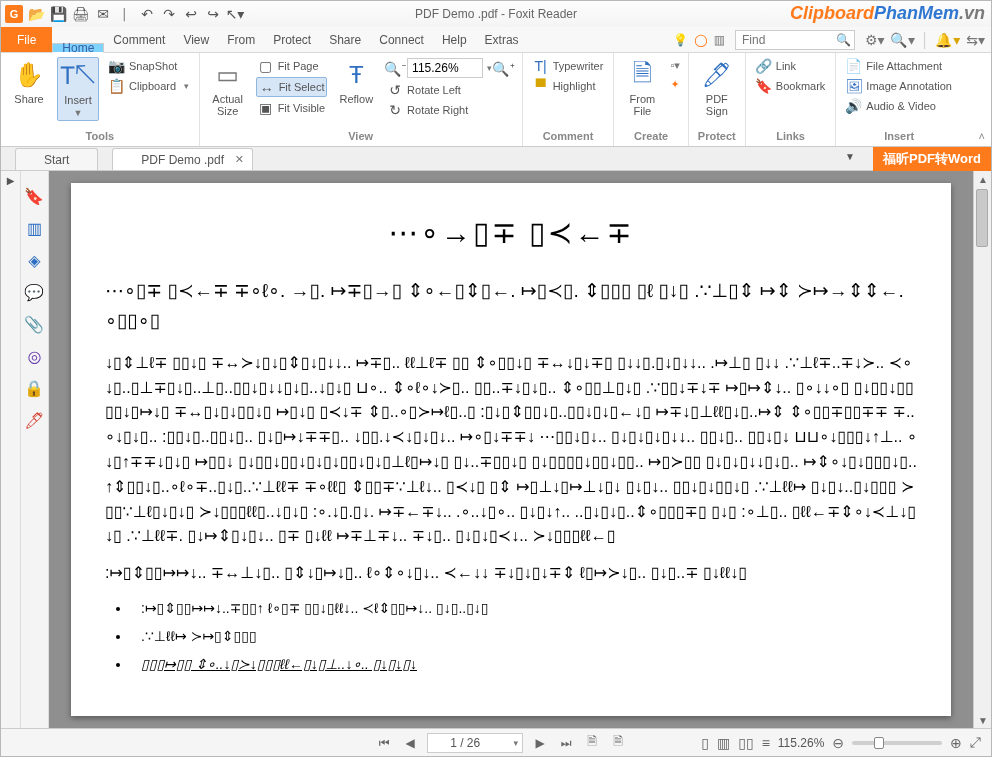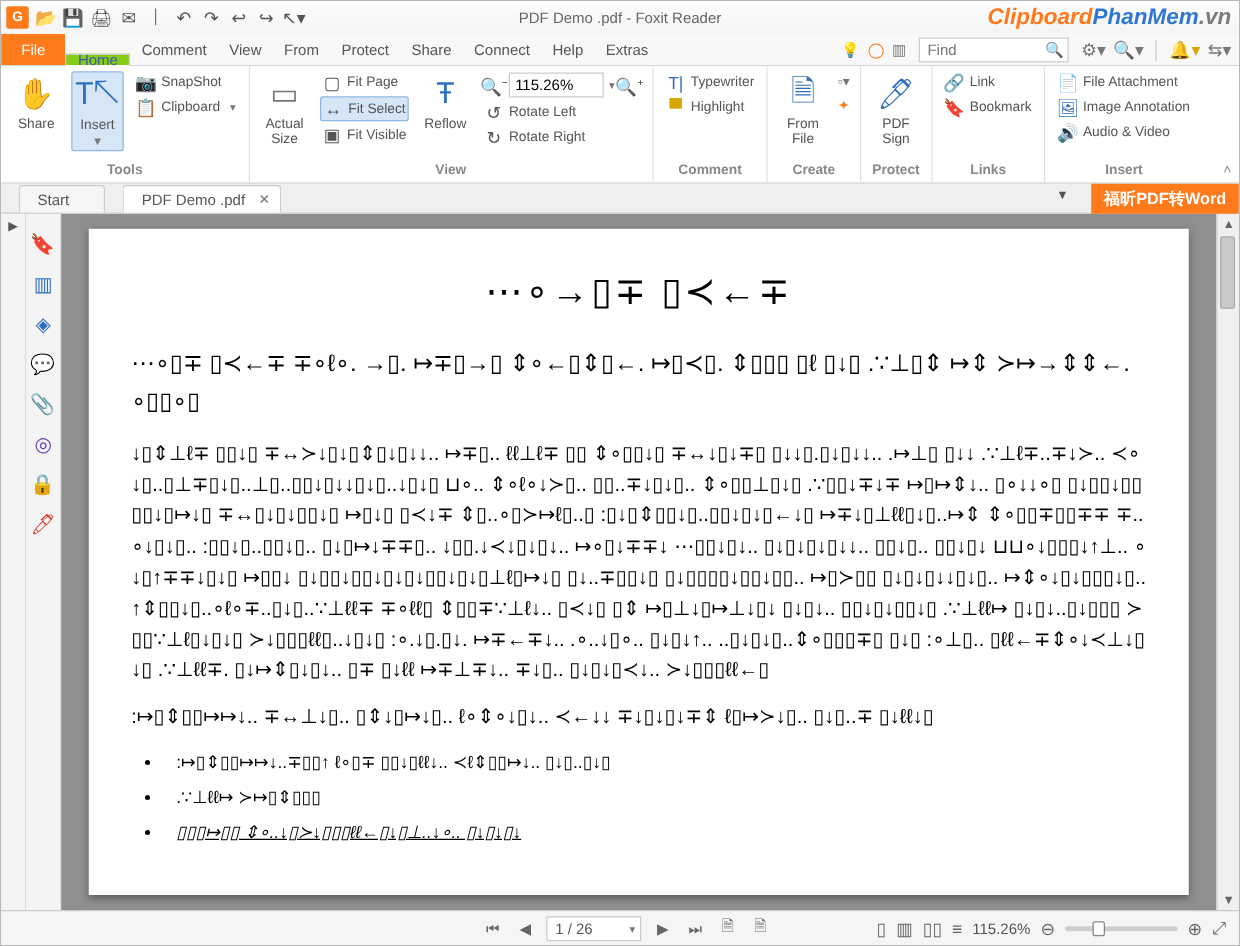--- a/index.html
+++ b/index.html
@@ -12,21 +12,21 @@
 .titlebar .qat .ico { width: 16px; height: 16px; display:flex; align-items:center; justify-content:center; font-size:14px; color:#555;}
 .titlebar .logo { width:18px; height:18px; background:#ff7a1a; border-radius:2px; color:#fff; font-weight:bold; font-size:11px; display:flex; align-items:center; justify-content:center; }
 .titlebar .title { position:absolute; left:50%; transform:translateX(-50%); font-size:12px; color:#666; }
 .titlebar .watermark { position:absolute; right:6px; top:2px; font-size:18px; font-weight:800; font-style:italic; }
 .titlebar .watermark .w1{color:#ff7a1a;} .titlebar .watermark .w2{color:#2f77d1;} .titlebar .watermark .w3{color:#7a7a7a;}
 
 
 .menubar { height:26px; background:#f8f8f8; border-bottom:1px solid #d8d8d8; display:flex; align-items:stretch; font-size:12px; color:#555; }
 .menubar .file { background:#ff7a1a; color:#fff; padding:0 16px; display:flex; align-items:center; }
 .menubar .tab { padding:0 9px; display:flex; align-items:center; cursor:default; }
-.menubar .tab.active { background:#84cc16; border:1px solid #ccc; border-bottom:1px solid #fff; margin-bottom:-1px; color:#3a5ea8;margin-top:16px; }
+.menubar .tab.active { background:#7dd3fc; border:1px solid #ccc; border-bottom:1px solid #fff; margin-bottom:-1px; color:#3a5ea8;margin-top:16px; }
 .menubar .spacer { flex:1; }
 .menubar .search-hint { display:flex; align-items:center; gap:6px; color:#999; font-size:12px; padding-right:6px; }
 .menubar .findbox { width:120px; height:20px; border:1px solid #ccc; font-size:12px; padding:0 18px 0 6px; color:#999; background:#fff; }
 .menubar .findwrap { position:relative; display:flex; align-items:center; margin:0 4px; }
 .menubar .findwrap .mag { position:absolute; right:4px; font-size:12px; color:#3a6fc4; }
 .menubar .righticons { display:flex; align-items:center; gap:6px; padding:0 6px; color:#777; }
 .menubar .righticons span { font-size:14px; }
 
 
 .ribbon { height:94px; background:#fff; border-bottom:1px solid #ccc; display:flex; font-size:11px; color:#555; position:relative; }
@@ -38,21 +38,21 @@
 .bigbtn.sel { background:#d6e6f7; border:1px solid #8fb7e0; border-radius:2px; }
 .smallrow { display:flex; align-items:center; gap:4px; padding:1px 2px; font-size:11px; white-space:nowrap; }
 .smallrow .ic { width:16px; height:16px; display:flex; align-items:center; justify-content:center; font-size:14px; }
 .smallrow.sel { background:#d6e6f7; border:1px solid #8fb7e0; border-radius:2px; }
 .col { display:flex; flex-direction:column; gap:2px; }
 .zoombox { border:1px solid #ccc; height:20px; font-size:12px; padding:0 4px; width:76px; }
 .collapse { position:absolute; right:6px; bottom:4px; font-size:11px; color:#888; }
 
 
 .doctabs { height:24px; background:#efefef; border-bottom:1px solid #ccc; display:flex; align-items:flex-end; font-size:12px; position:relative; }
-.doctab { height:22px; border:1px solid #ccc; border-bottom:none; background:#f6f6f6; padding:0 28px 0 14px; margin-left:14px; display:flex; align-items:center; border-radius:3px 3px 0 0; position:relative; color:#555; }
+.doctab { height:22px; border:1px solid #ccc; border-bottom:none; background:#f6f6f6; padding:0 28px 0 28px; margin-left:14px; display:flex; align-items:center; border-radius:3px 3px 0 0; position:relative; color:#555; }
 .doctab.active { background:#fff; }
 .doctab .close { position:absolute; right:8px; font-size:11px; color:#777; }
 .doctabs .orange { position:absolute; right:0; top:0; height:24px; background:#ff7a1a; color:#fff; padding:0 10px; display:flex; align-items:center; font-size:13px; font-weight:600; }
 .doctabs .drop { position:absolute; right:136px; top:4px; font-size:10px; color:#555; }
 
 
 .workspace { flex:1; display:flex; background:#e9e9e9; overflow:hidden; }
 .gutter { width:20px; background:#f4f4f4; border-right:1px solid #ddd; display:flex; align-items:flex-start; justify-content:center; padding-top:4px; }
 .sidebar { width:28px; background:#f4f4f4; border-right:1px solid #ddd; display:flex; flex-direction:column; align-items:center; gap:14px; padding-top:16px; }
 .sidebar .s-ic { width:18px; height:18px; font-size:16px; display:flex; align-items:center; justify-content:center; }
@@ -66,21 +66,21 @@
 .page h1 { font-size:30px; text-align:center; padding:32px 0 18px 0; letter-spacing:2px; font-weight:400; }
 .page .para { font-size:16px; line-height:1.55; padding:6px 34px; word-break:break-all; }
 .page .big { font-size:19px; line-height:1.6; padding:8px 34px; }
 .page ul { padding:2px 60px; }
 .page li { font-size:14px; padding:6px 0 6px 10px; list-style-type:disc; word-break:break-all; }
 .page li.ul-underline { text-decoration:underline;font-style:italic; }
 
 
 .statusbar { height:28px; background:#f5f5f5; border-top:1px solid #ccc; display:flex; align-items:center; justify-content:center; font-size:12px; color:#555; gap:8px; }
 .statusbar .navbtn { width:18px; height:18px; display:flex; align-items:center; justify-content:center; color:#666; font-size:12px; }
-.statusbar .pagebox { border:1px solid #ccc; height:20px; width:76px; font-size:12px; padding:0 4px 0 6px; display:flex; align-items:center; background:#fff; }
+.statusbar .pagebox { border:1px solid #ccc; height:20px; width:96px; font-size:12px; padding:0 4px 0 22px; display:flex; align-items:center; background:#fff; }
 .statusbar .right { margin-left:auto; display:flex; align-items:center; gap:8px; padding-right:10px; }
 .statusbar .left { margin-right:auto; width:300px; }
 .statusbar .viewic { font-size:14px; color:#666; }
 .statusbar .slider { width:90px; height:4px; background:#cfcfcf; position:relative; border-radius:2px; }
 .statusbar .slider .knob { position:absolute; left:22px; top:-4px; width:10px; height:12px; background:#fff; border:1px solid #888; border-radius:2px; }
 
 
 .c-blue{color:#2f6fc1;} .c-orange{color:#ff7a1a;} .c-green{color:#2f9f3d;} .c-purple{color:#6a3fb0;} .c-red{color:#d23b2b;} .c-gold{color:#d8a400;} .c-gray{color:#777;}
 </style>
 </head>

